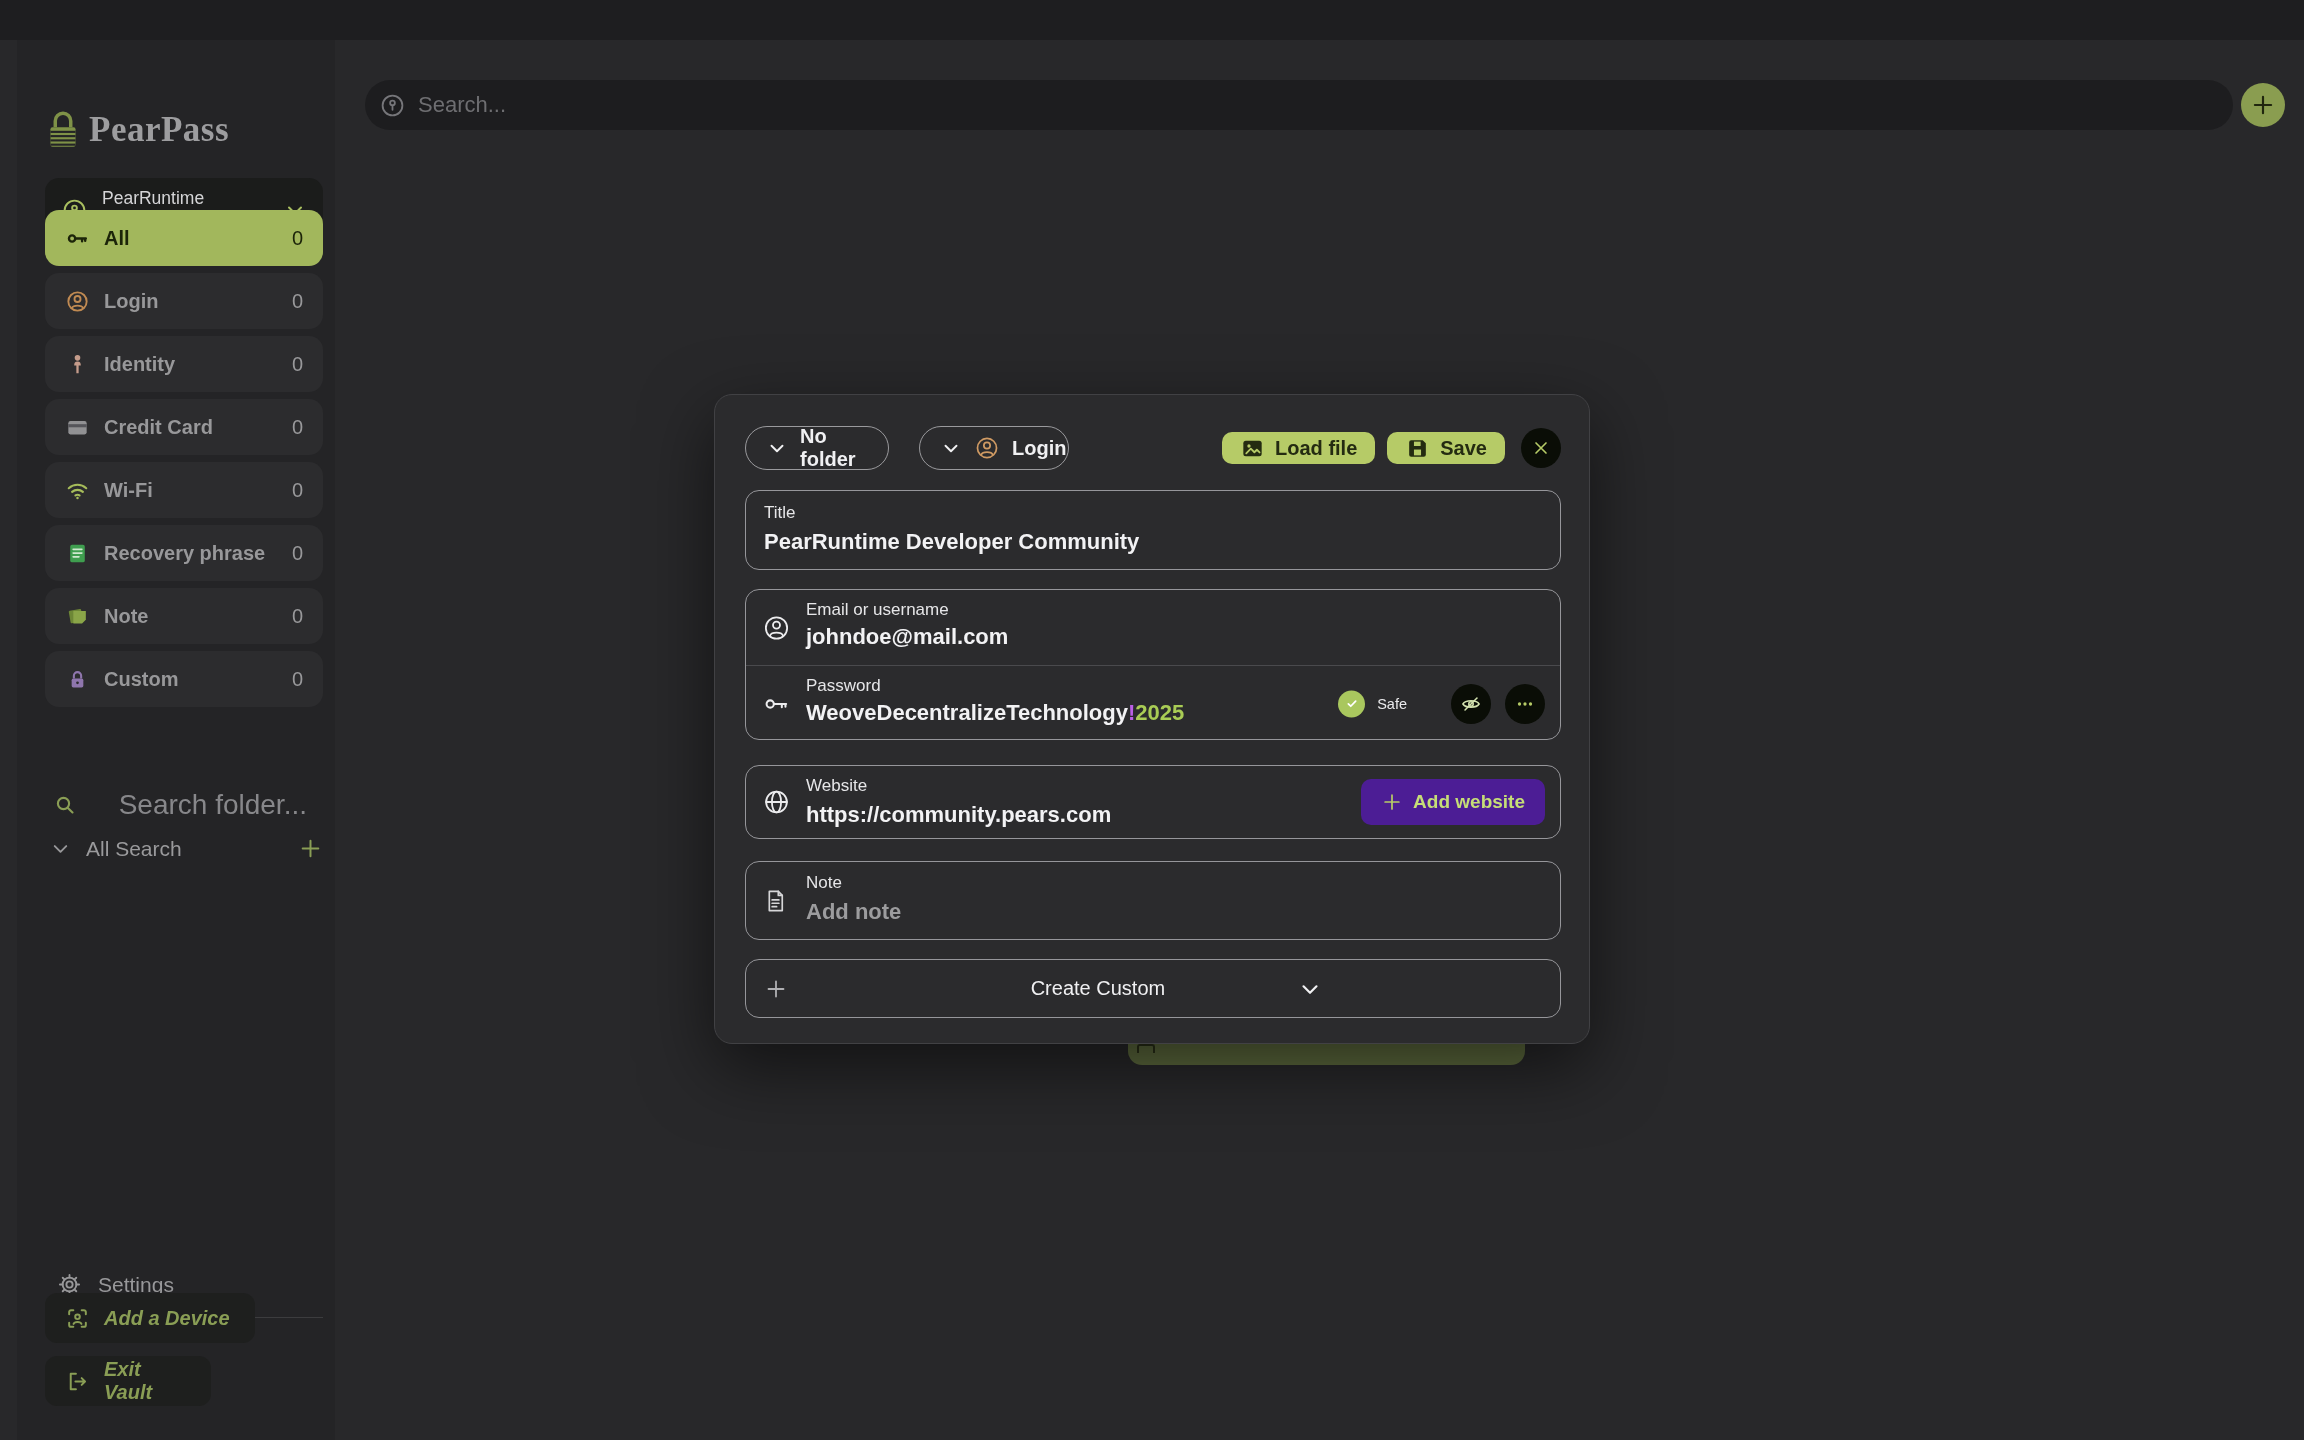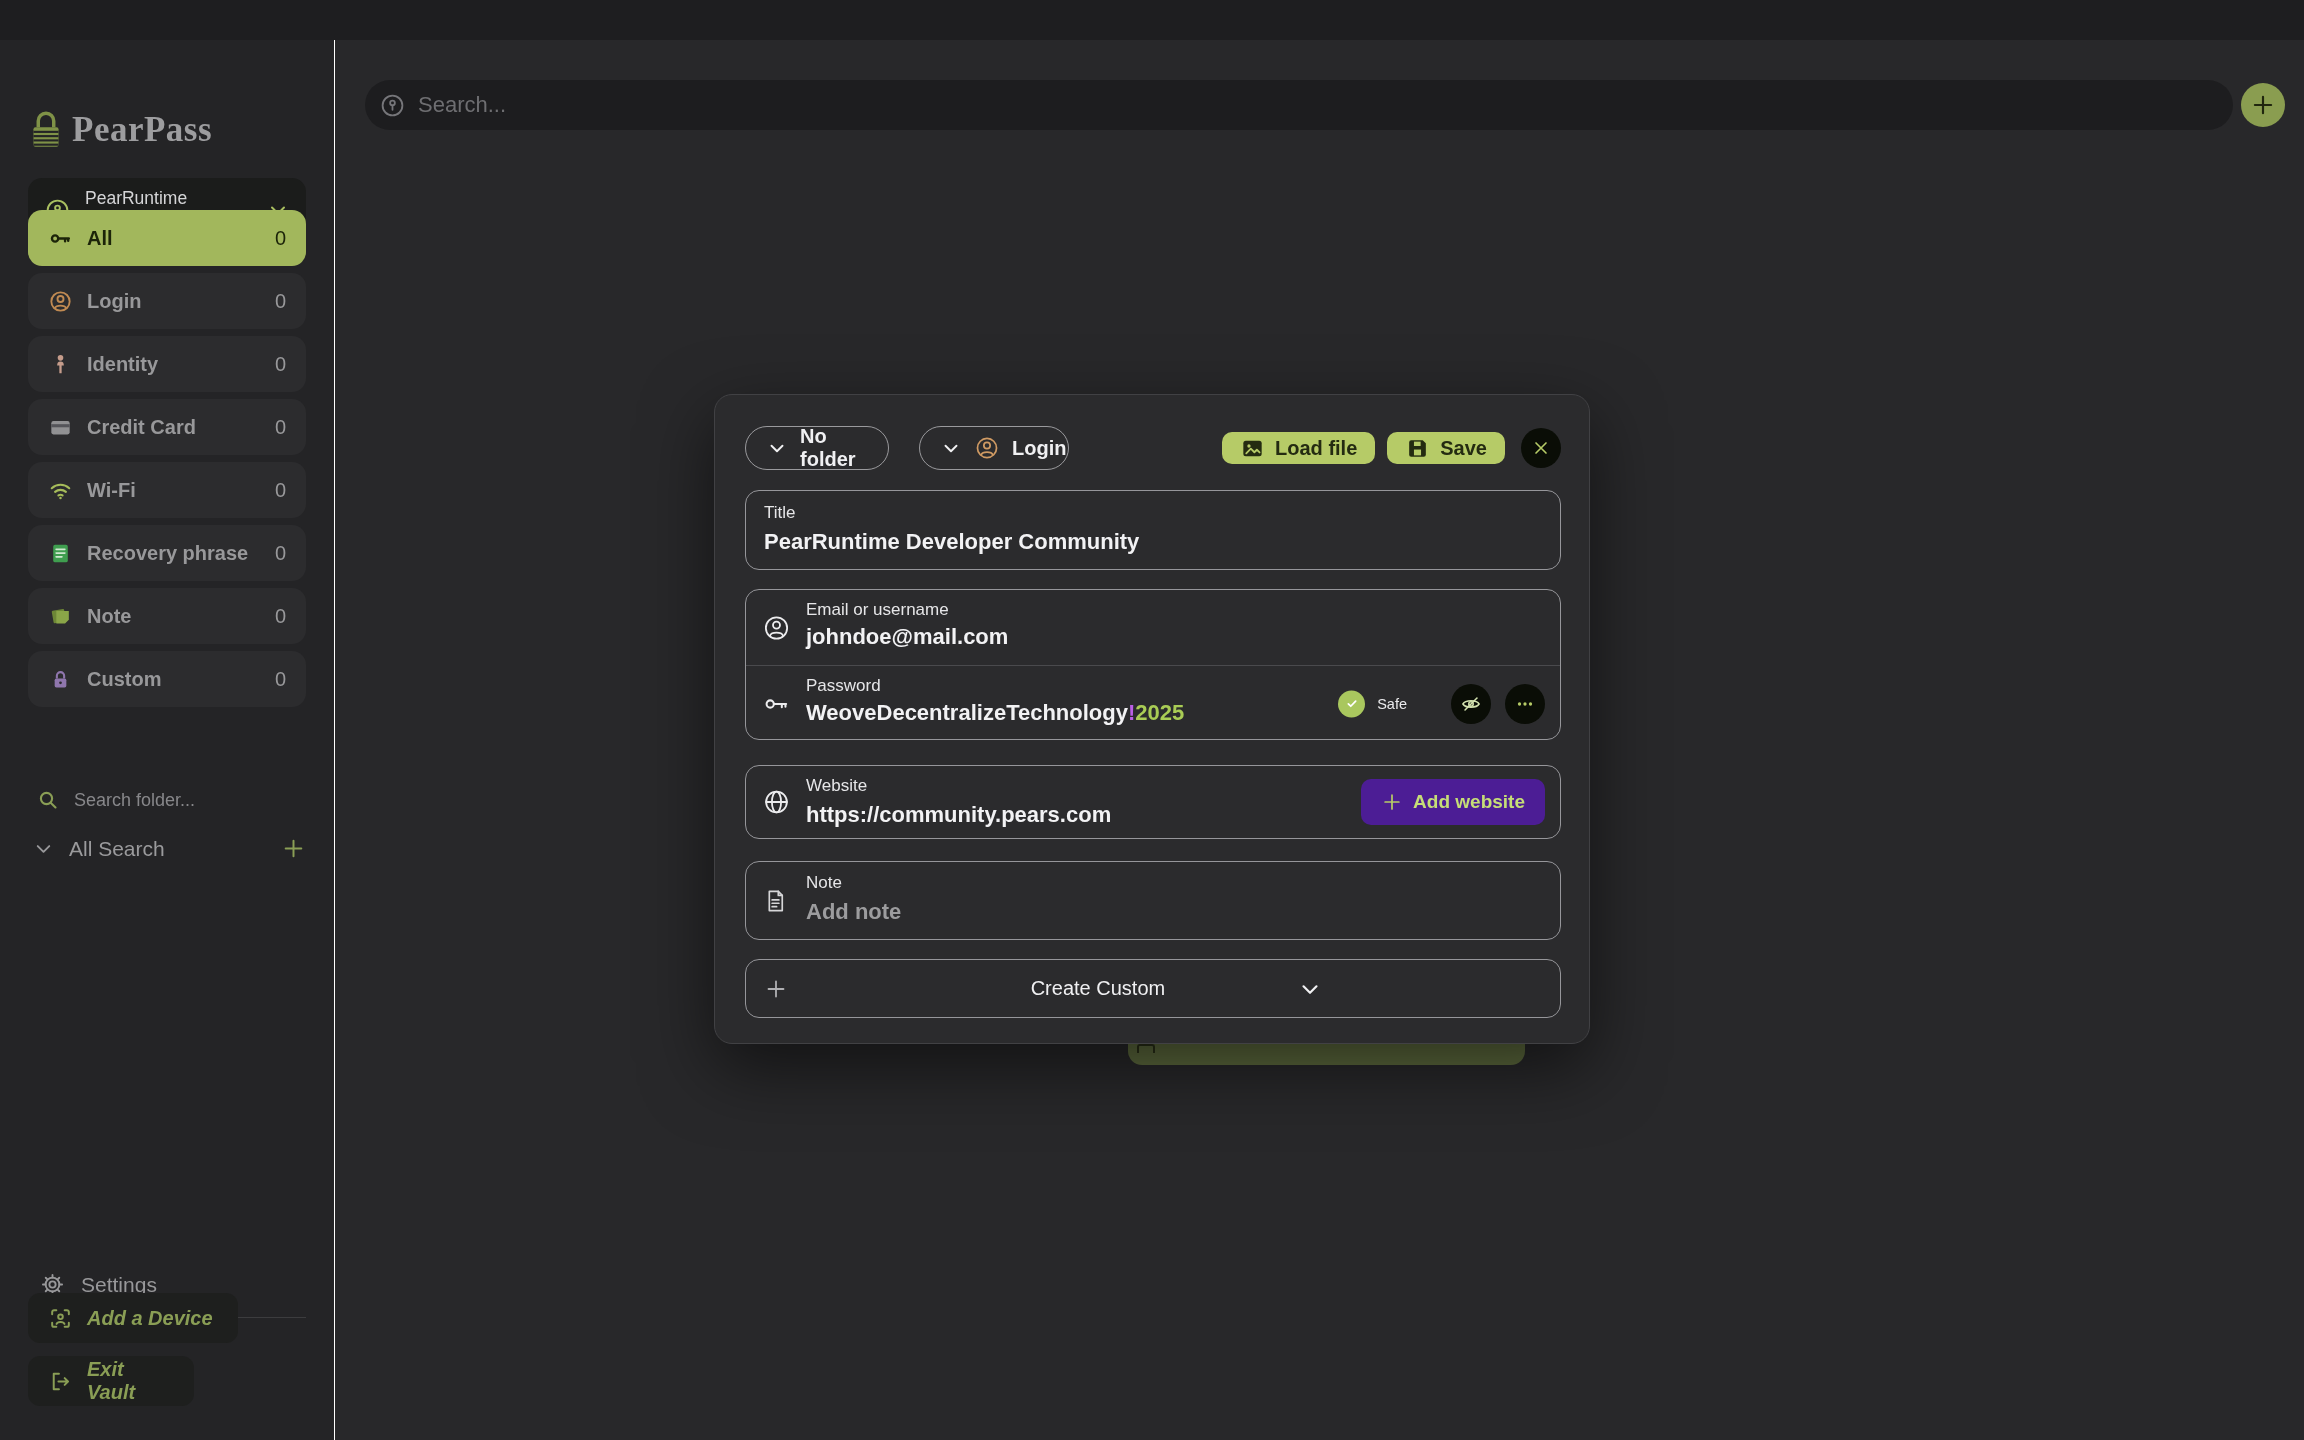--- a/index.html
+++ b/index.html
@@ -3,35 +3,35 @@
 <meta charset="utf-8">
 <style>
   html,body{margin:0;padding:0;background:#1a1a1b;}
   *{box-sizing:border-box;font-family:"Liberation Sans",sans-serif;}
   #stage{position:relative;width:2304px;height:1440px;background:#28282a;overflow:hidden;}
   .abs{position:absolute;}
   svg{display:block;}
 
   
   #topstrip{left:0;top:0;width:2304px;height:40px;background:#1e1e20;}
-  #sidebar{left:0;top:40px;width:335px;height:1400px;background:#242426;border-right:1px solid #ffffff;}
+  #sidebar{left:17px;top:40px;width:335px;height:1400px;background:#242426;border-right:1px solid #ffffff;}
   #main{left:335px;top:40px;width:1969px;height:1400px;background:#28282a;}
 
   
   .logo-row{position:absolute;left:30px;top:70px;display:flex;align-items:center;gap:10px;}
   .logo-text{font-family:"Liberation Serif",serif;font-weight:700;font-size:35px;color:#9d9d9f;letter-spacing:.5px;}
   .vault-pill{position:absolute;left:28px;top:138px;width:278px;height:64px;background:#1b1c1b;border-radius:14px;display:flex;align-items:center;padding:0 16px;cursor:pointer;}
   .vault-pill .vtext{flex:1;margin-left:14px;color:#d5d5d7;font-size:17.5px;line-height:24px;font-weight:500;}
   .cat-row{position:absolute;left:28px;width:278px;height:56px;background:#2c2c2e;border-radius:14px;display:flex;align-items:center;padding:8px 20px;cursor:pointer;}
   .cat-row .clabel{margin-left:14px;font-size:20px;font-weight:700;color:#98989a;flex:1;}
   .cat-row .ccount{font-size:20px;color:#98989a;}
   .cat-row.selected{background:#a2b75c;}
   .cat-row.selected .clabel,.cat-row.selected .ccount{color:#1c2409;}
   .folder-search{position:absolute;left:36px;top:748px;display:flex;align-items:center;gap:12px;}
-  .folder-search input{background:transparent;border:none;outline:none;color:#14b8a6;font-size:18px;width:220px;}
+  .folder-search input{background:transparent;border:none;outline:none;color:#14b8a6;font-size:28px;width:220px;text-align:right;}
   .folder-search input::placeholder{color:#87878a;}
   .allfolders{position:absolute;left:32px;top:796px;width:274px;display:flex;align-items:center;gap:14px;}
   .allfolders .aflabel{flex:1;font-size:21px;color:#9a9a9c;}
   .settings-row{position:absolute;left:40px;top:1232px;display:flex;align-items:center;gap:16px;cursor:pointer;}
   .settings-row .slabel{font-size:21px;color:#98989a;}
   .side-divider{position:absolute;left:28px;top:1277px;width:278px;height:1px;background:#3c3c3e;}
   .side-btn{position:absolute;left:28px;height:50px;background:#1e1f1e;border-radius:12px;display:flex;align-items:center;gap:14px;padding:0 20px;cursor:pointer;}
   .side-btn span{font-size:20px;font-weight:600;color:#8a9e55;font-style:italic;}
 
   

